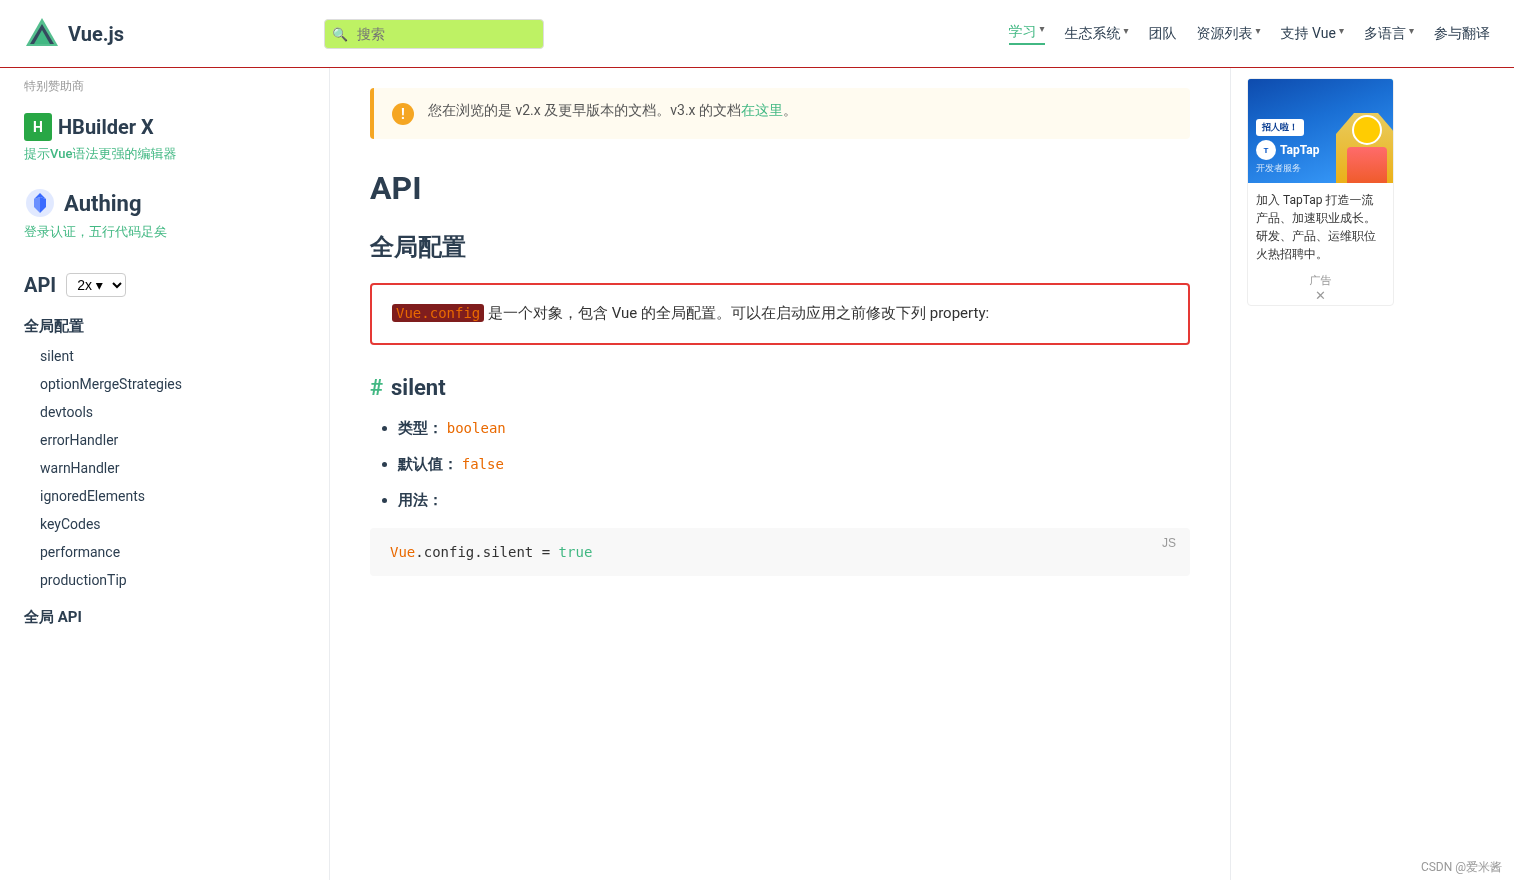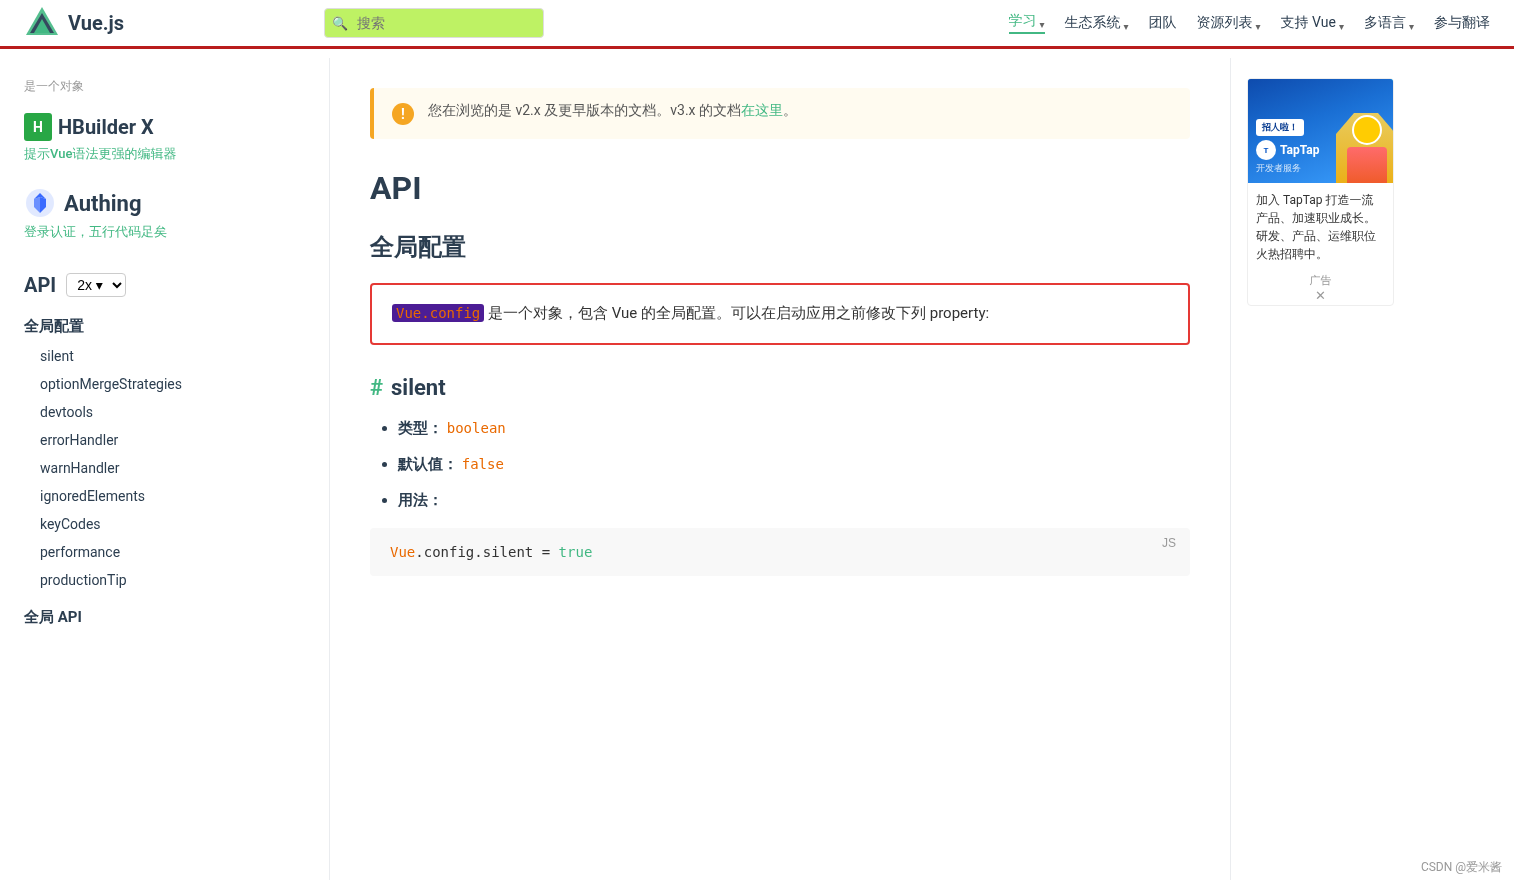--- a/index.html
+++ b/index.html
@@ -2,22 +2,22 @@
 <html><head>
   <meta charset="utf-8">
   <style>
     * { box-sizing: border-box; margin: 0; padding: 0; }
     body { font-family: -apple-system, BlinkMacSystemFont, "Segoe UI", Roboto, "Helvetica Neue", Arial, sans-serif; font-size: 14px; color: #2c3e50; background: #fff; overflow: hidden; }
 
     
     .header {
       display: flex;
       align-items: center;
-      height: 49px;
-      border-bottom: 3px solid #b91c1c;
+      height: 68px;
+      border-bottom: 1px solid #b91c1c;
       padding: 0 24px;
       position: fixed;
       top: 0; left: 0; right: 0;
       background: #fff;
       z-index: 100;
     }
     .logo-area {
       display: flex;
       align-items: center;
       gap: 8px;
@@ -56,21 +56,21 @@
       font-size: 13px;
     }
     .nav-links {
       display: flex;
       align-items: center;
       gap: 20px;
       margin-left: auto;
     }
     .nav-item {
       display: flex;
-      align-items: flex-end;
+      align-items: flex-start;
       gap: 3px;
       cursor: pointer;
       font-size: 14px;
       color: #2c3e50;
       text-decoration: none;
       white-space: nowrap;
     }
     .nav-item.active {
       color: #42b883;
       border-bottom: 2px solid #42b883;
@@ -252,21 +252,21 @@
     .info-box {
       border: 2px solid #e53935;
       border-radius: 4px;
       padding: 16px 20px;
       margin-bottom: 30px;
       font-size: 15px;
       color: #333;
       line-height: 1.7;
     }
     .info-box code {
-      background: #4c1d95;
+      background: #7f1d1d;
       color: #e96900;
       padding: 1px 4px;
       border-radius: 3px;
       font-family: monospace;
       font-size: 14px;
     }
 
     
     .subsection-title {
       font-size: 22px;
@@ -438,21 +438,21 @@
     <a class="nav-item">
       <span>参与翻译</span>
     </a>
   </nav>
 </header>
 
 <div class="layout">
 
   <aside class="sidebar">
 
-    <div class="sponsor-label">是一个对象</div>
+    <div class="sponsor-label">特别赞助商</div>
 
     <div class="sponsor-item">
       <div class="hbuilder-logo">
         <div class="hbuilder-icon">H</div>
         <span class="hbuilder-name">HBuilder X</span>
       </div>
       <div class="hbuilder-tagline">提示Vue语法更强的编辑器</div>
     </div>
 
     <div class="sponsor-item">

